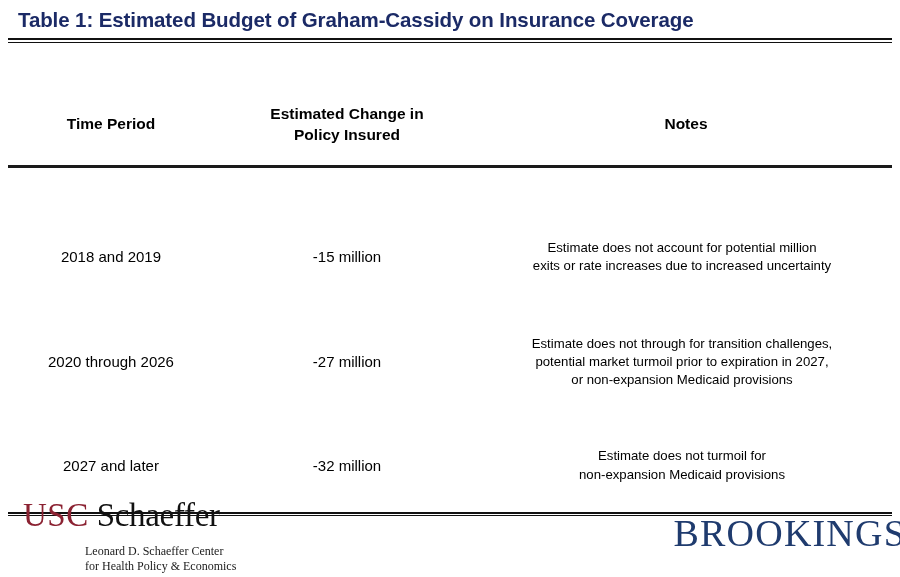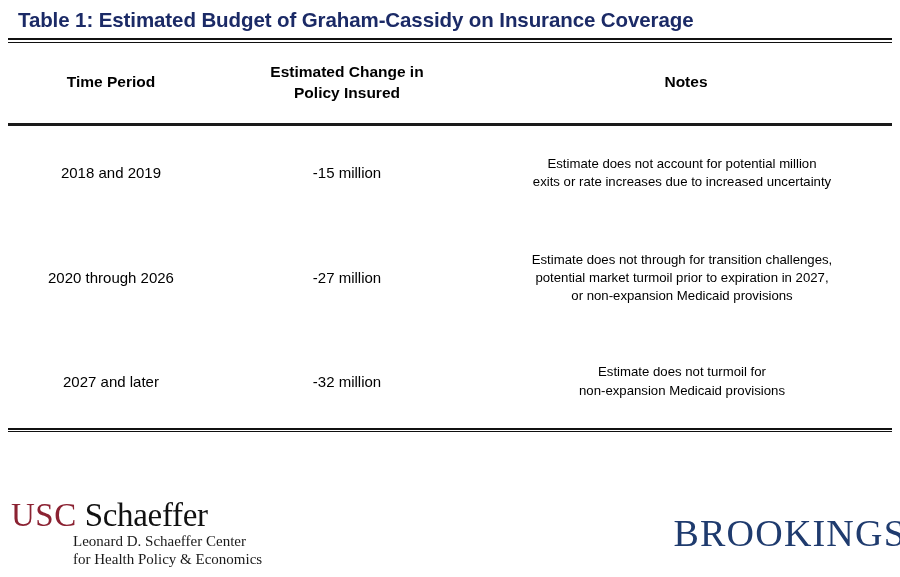--- a/index.html
+++ b/index.html
@@ -54,20 +54,21 @@
     height: 1px;
     border-top: 2px solid #111111;
     border-bottom: 1px solid #111111;
   }
 
   
   .table {
     width: 100%;
     border-collapse: collapse;
     table-layout: fixed;
+    margin-top: 42px;
   }
   .col-period  { width: 222px; }
   .col-change  { width: 250px; }
   .col-notes   { width: 428px; }
 
   .table th {
     font-size: 15.5px;
     font-weight: bold;
     text-align: center;
     vertical-align: middle;
@@ -101,21 +102,21 @@
   }
   .source-text {
     font-size: 12.3px;
     line-height: 1.3;
     color: #000000;
   }
 
   
   .footer {
     position: absolute;
-    left: 0;
+    left: 12px;
     right: 0;
     bottom: 0;
     height: 78px;
   }
   .usc-logo {
     position: absolute;
     left: 11px;
     top: 0;
     text-align: left;
     font-family: "Liberation Serif", serif;
@@ -129,23 +130,23 @@
   .usc-usc {
     color: #8b2232;
     font-weight: normal;
     letter-spacing: 0.5px;
   }
   .usc-schaeffer {
     color: #111111;
     letter-spacing: -0.3px;
   }
   .usc-sub {
-    margin-top: 0;
+    margin-top: 12px;
     margin-left: 62px;
-    font-size: 15px;
+    font-size: 12px;
     line-height: 1.22;
     color: #1a1a1a;
     white-space: nowrap;
   }
 
   .brookings-logo {
     position: absolute;
     right: -6px;
     top: 15px;
     font-family: "Liberation Serif", serif;

